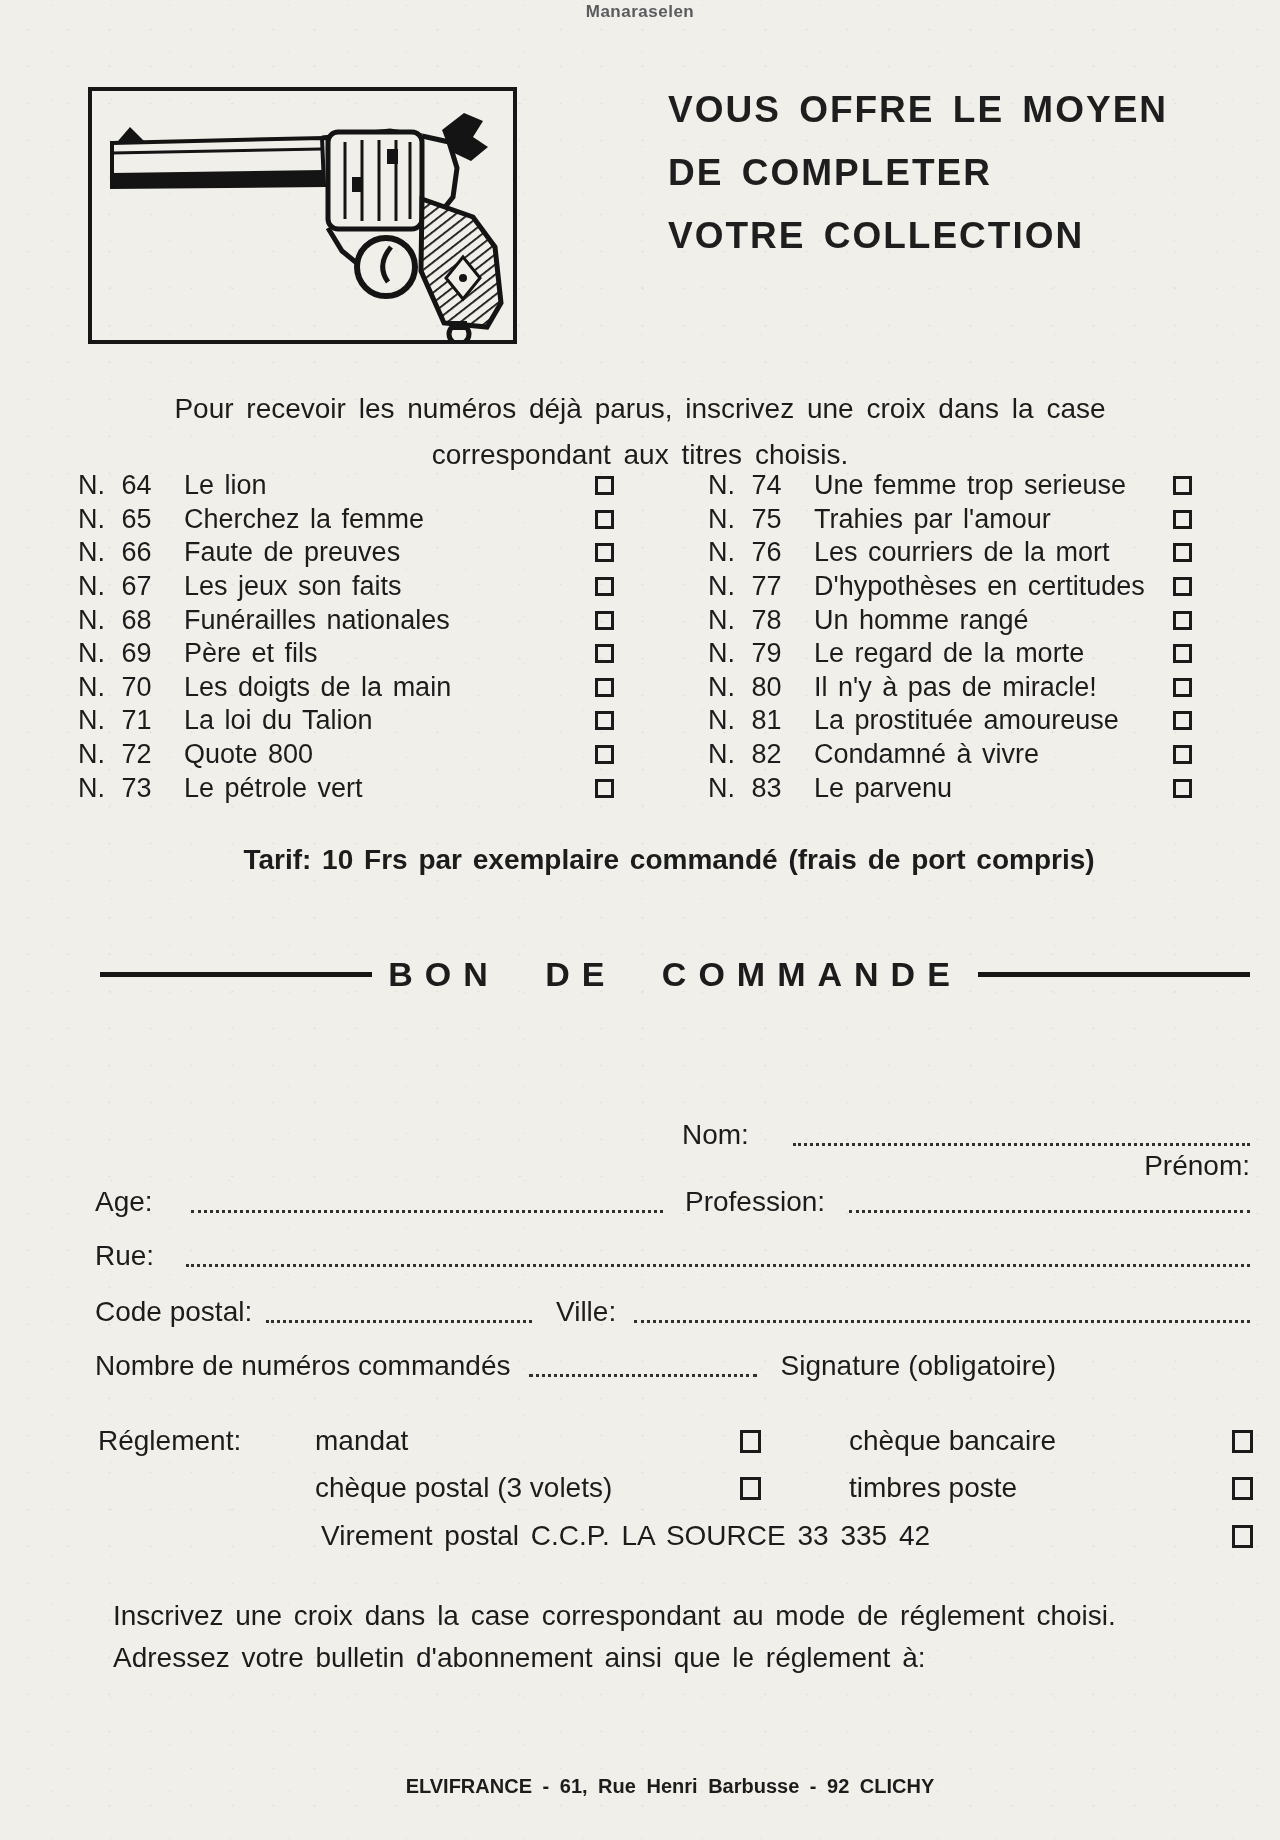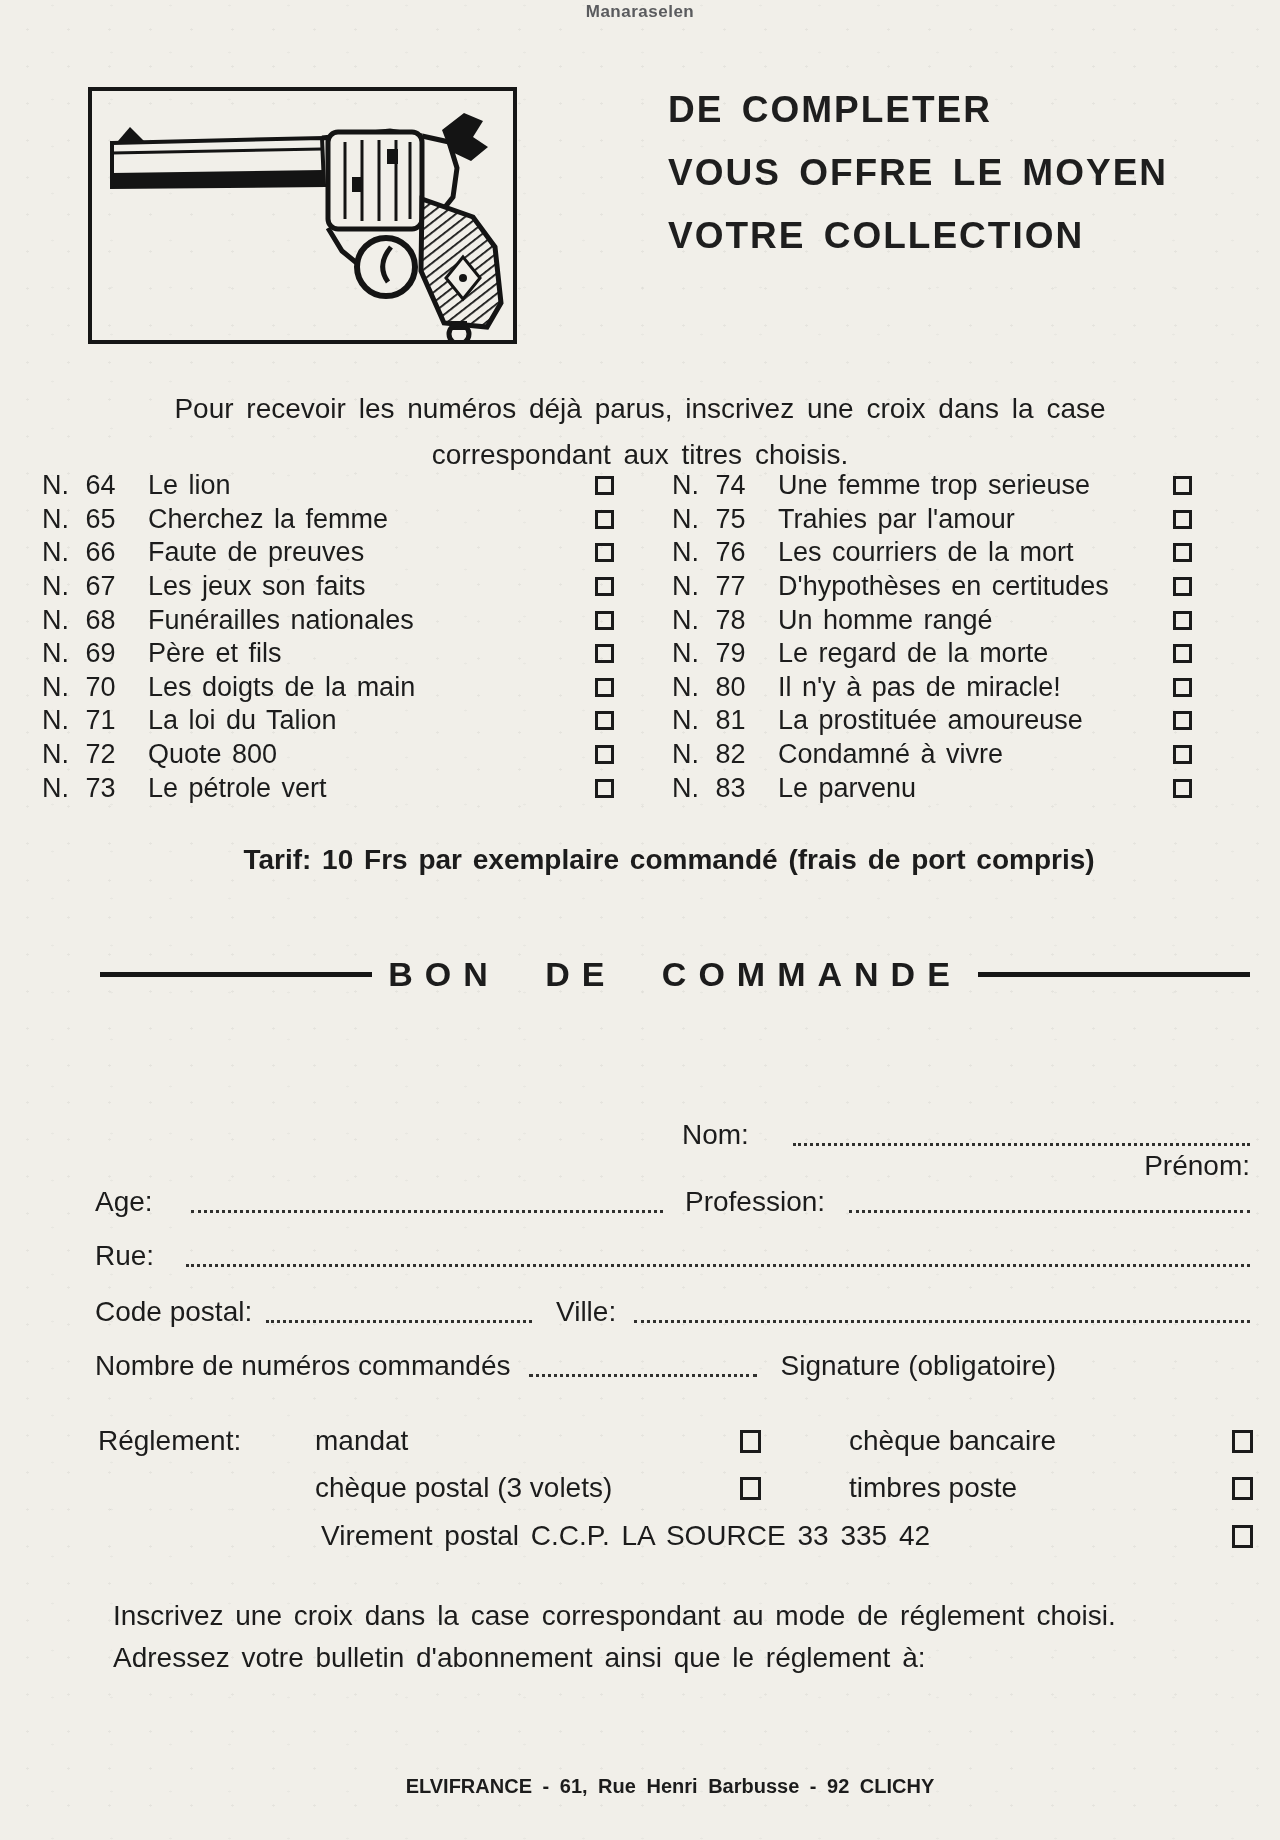--- a/index.html
+++ b/index.html
@@ -35,21 +35,21 @@
 
   
   .intro{ top:386px; left:10px; width:1260px; text-align:center;
     font-size:28px; line-height:46px; word-spacing:5px; }
 
   
   .titles-col{ top:469px; }
   .titles-col.left{ left:42px;  width:572px; }
   .titles-col.right{ left:672px; width:520px; }
   .title-row{ display:flex; align-items:center; height:33.6px; font-size:27px; }
-  .title-num{ width:106px; word-spacing:9px; flex:none; }
+  .title-num{ width:106px; word-spacing:9px; flex:none;margin-left:36px; }
   .title-text{ flex:1; white-space:nowrap; word-spacing:3px; }
   .checkbox{ width:19px; height:19px; border:3px solid #1b1b1b;
     box-sizing:border-box; flex:none; background:transparent; }
 
   
   .tarif{ top:844px; left:40px; width:1258px; text-align:center;
     font-size:28px; font-weight:700; word-spacing:3px; }
 
   
   .order-header{ top:952px; left:100px; width:1150px; height:44px;
@@ -134,22 +134,22 @@
       <path d="M330,108 L381,126 L403,156 L409,212 L395,236 L352,232 L329,180 Z" fill="url(#hatch)" stroke="#141414" stroke-width="5"></path>
       <polygon points="371,166 388,187 371,208 354,187" fill="#f1efe9" stroke="#141414" stroke-width="3"></polygon>
       <circle cx="371" cy="187" r="4" fill="#141414"></circle>
 
       <rect x="359" y="230" width="16" height="9" fill="#141414"></rect>
       <circle cx="367" cy="243" r="10" fill="none" stroke="#141414" stroke-width="5"></circle>
     </svg>
   </div>
 
   <div class="abs headline">
+    <div>VOUS OFFRE LE MOYEN</div>
     <div>DE COMPLETER</div>
-    <div>VOUS OFFRE LE MOYEN</div>
     <div>VOTRE COLLECTION</div>
   </div>
 
   <div class="abs intro">
     <div>Pour recevoir les numéros déjà parus, inscrivez une croix dans la case</div>
     <div>correspondant aux titres choisis.</div>
   </div>
 
   <div class="abs titles-col left">
   <div class="title-row">

